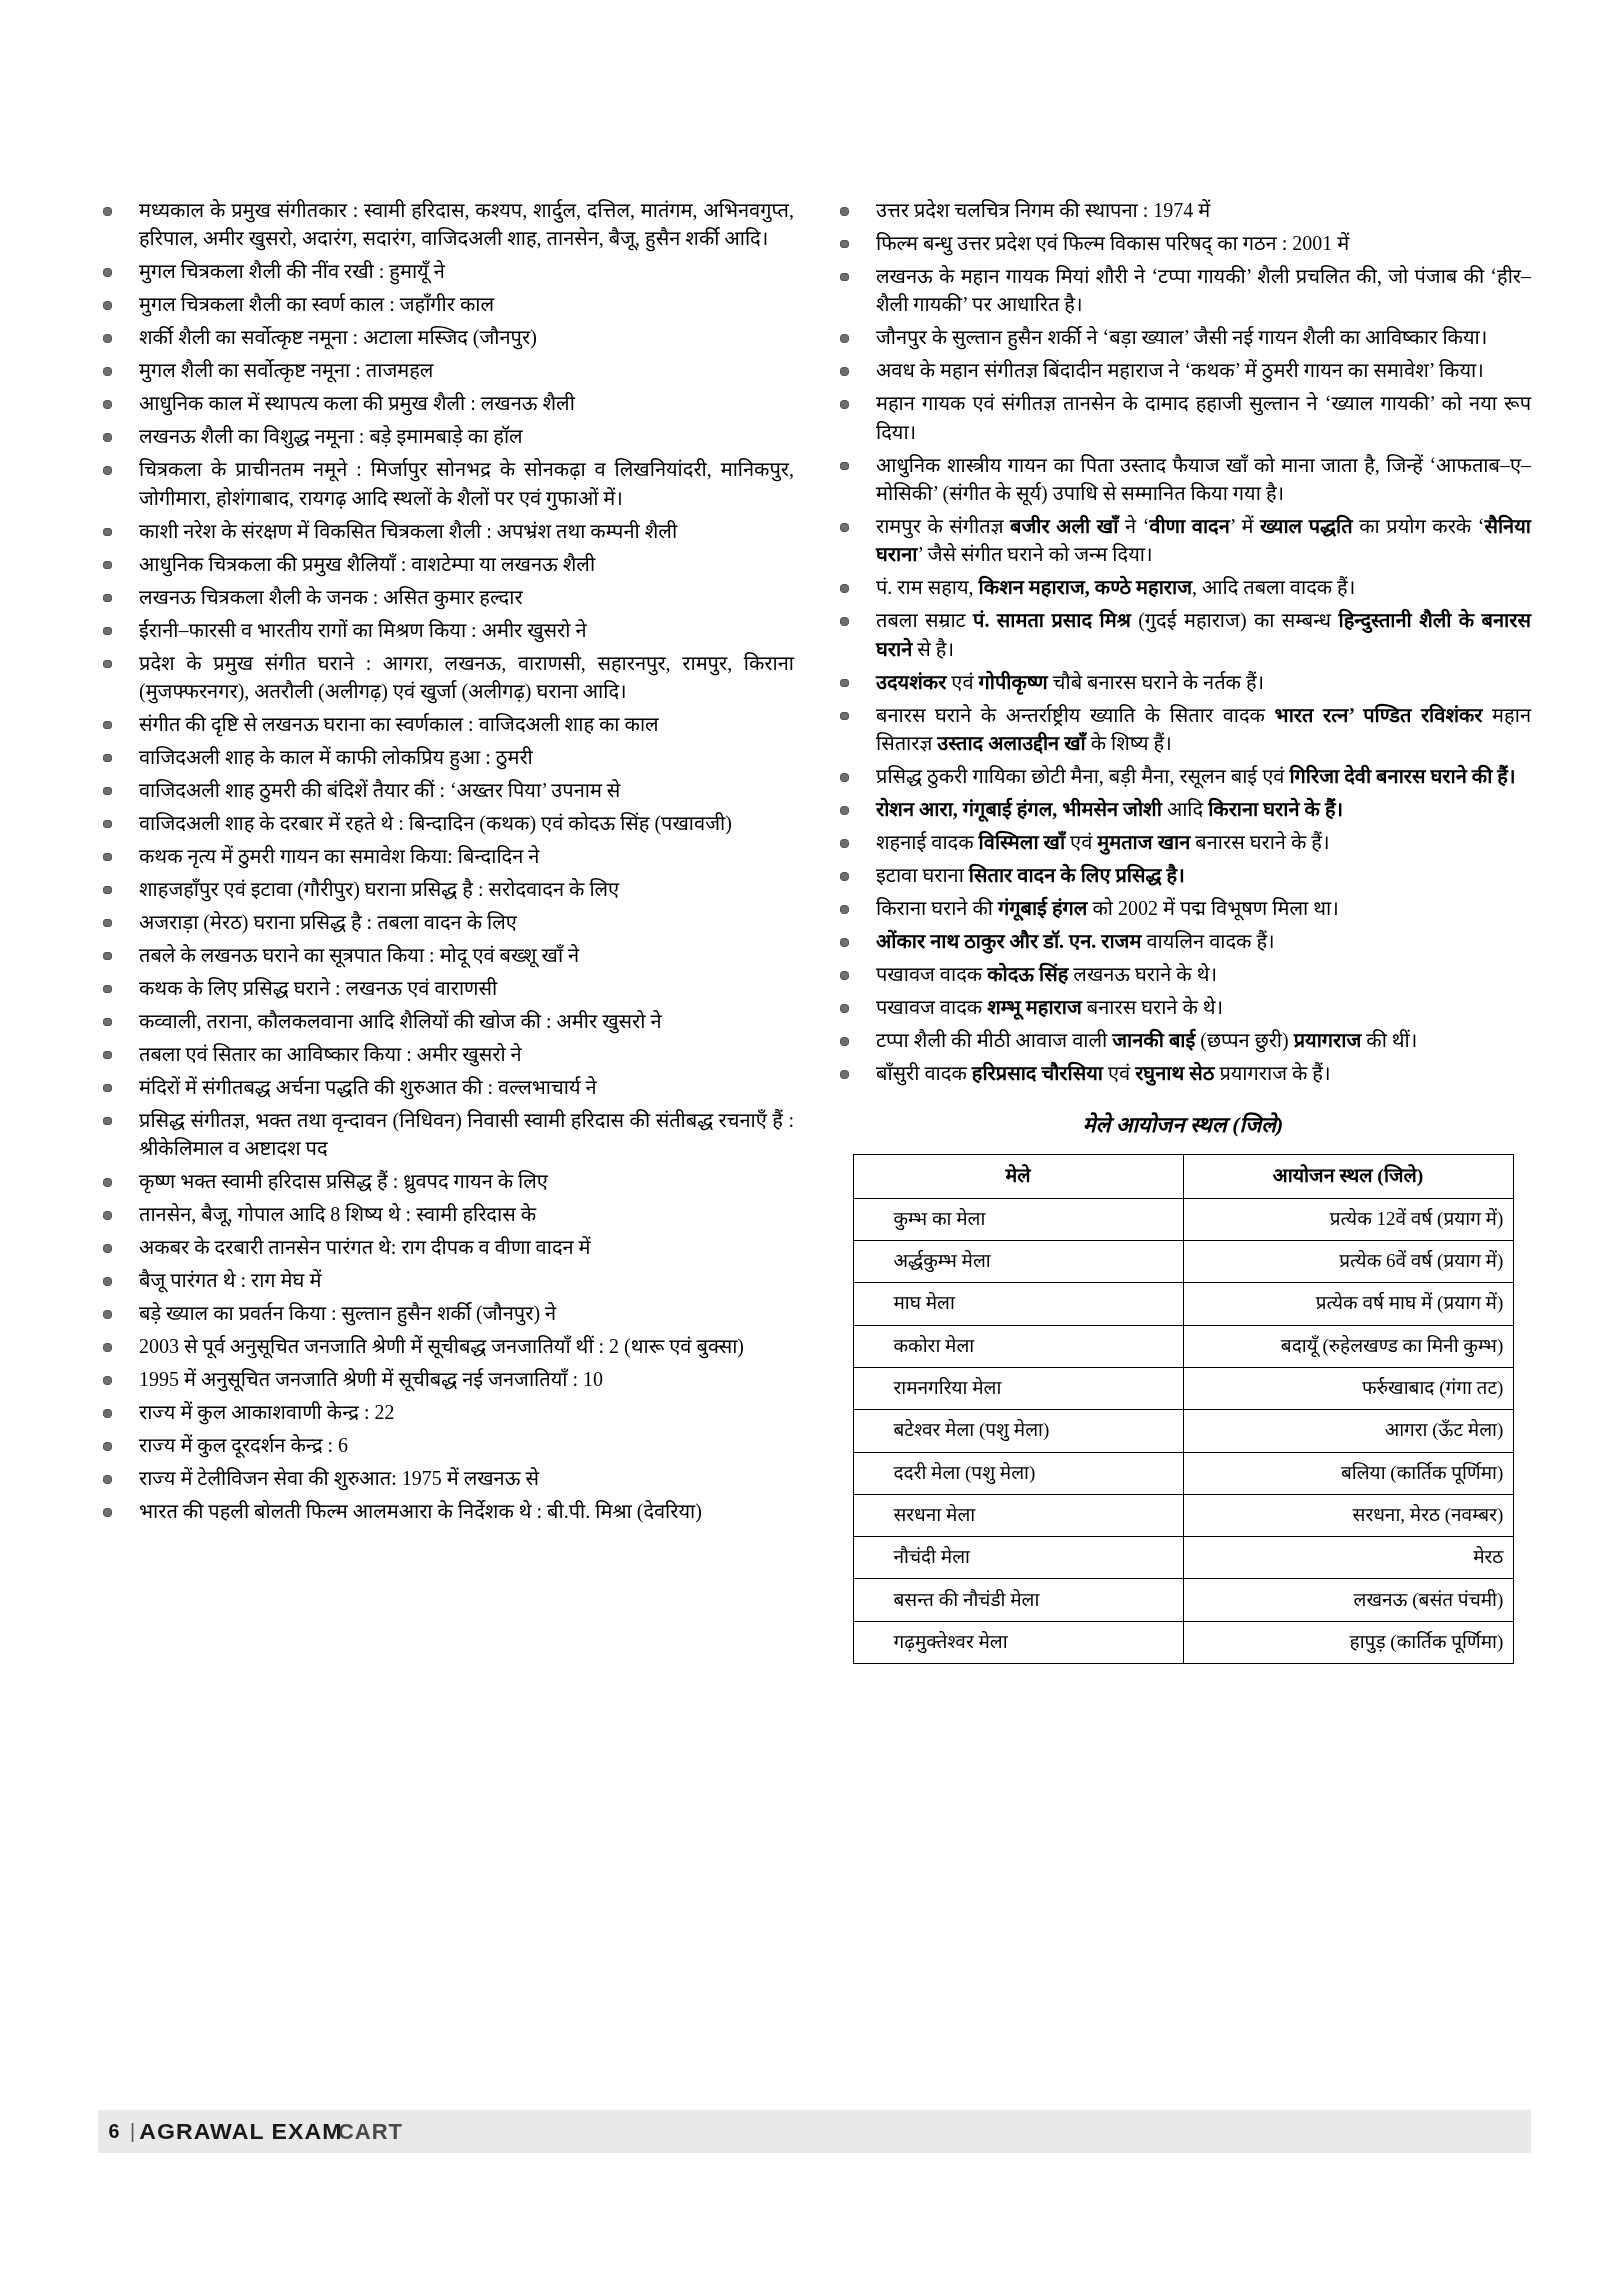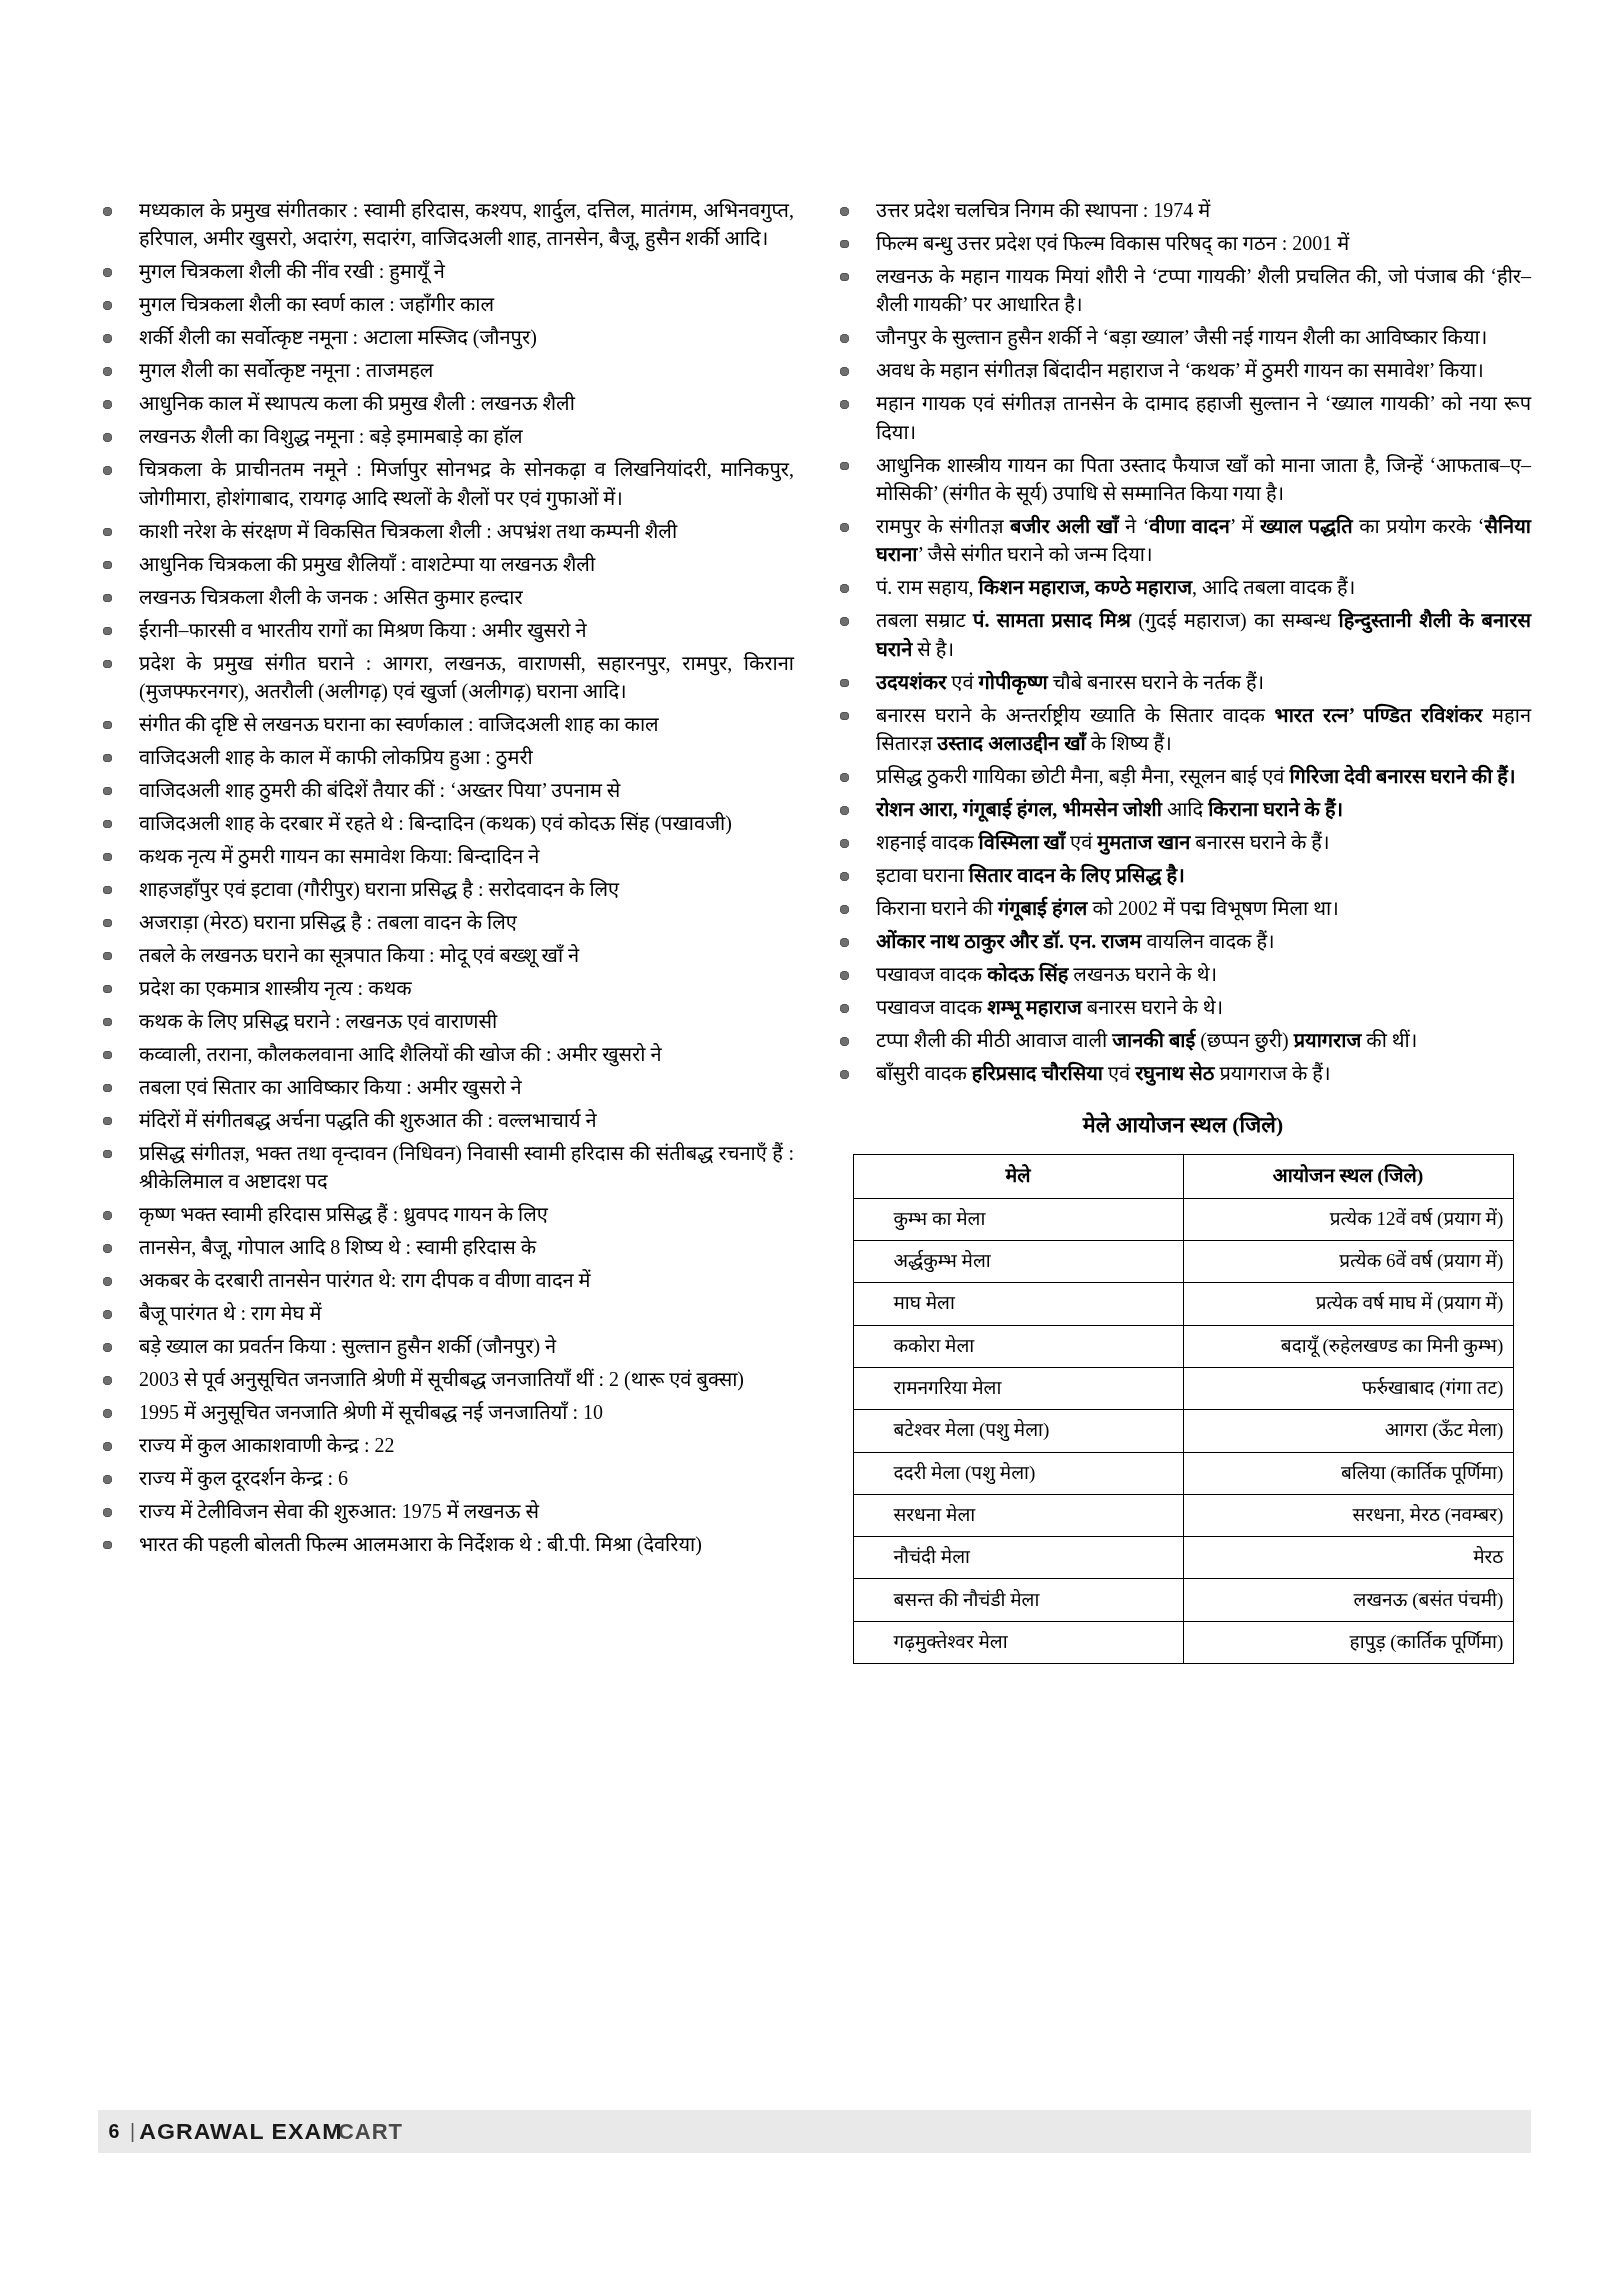--- a/index.html
+++ b/index.html
@@ -63,20 +63,21 @@
   
   .table-wrap {
     margin-top: 22px;
   }
   .table-title {
     text-align: center;
     font-size: 21.6px;
     font-weight: bold;
     margin-bottom: 10.5px;
     letter-spacing: 0.1px;
+    font-style: italic;
   }
   table.mela {
     border-collapse: collapse;
     width: 661px;
     margin: 16px auto;
     table-layout: fixed;
   }
   table.mela th, table.mela td {
     border: 1.3px solid #000000;
     font-size: 19px;
@@ -159,21 +160,20 @@
         <li>ईरानी–फारसी व भारतीय रागों का मिश्रण किया : अमीर खुसरो ने</li>
         <li>प्रदेश के प्रमुख संगीत घराने : आगरा, लखनऊ, वाराणसी, सहारनपुर, रामपुर, किराना (मुजफ्फरनगर), अतरौली (अलीगढ़) एवं खुर्जा (अलीगढ़) घराना आदि।</li>
         <li>संगीत की दृष्टि से लखनऊ घराना का स्वर्णकाल : वाजिदअली शाह का काल</li>
         <li>वाजिदअली शाह के काल में काफी लोकप्रिय हुआ : ठुमरी</li>
         <li>वाजिदअली शाह ठुमरी की बंदिशें तैयार कीं : ‘अख्तर पिया’ उपनाम से</li>
         <li>वाजिदअली शाह के दरबार में रहते थे : बिन्दादिन (कथक) एवं कोदऊ सिंह (पखावजी)</li>
         <li>कथक नृत्य में ठुमरी गायन का समावेश किया: बिन्दादिन ने</li>
         <li>शाहजहाँपुर एवं इटावा (गौरीपुर) घराना प्रसिद्ध है : सरोदवादन के लिए</li>
         <li>अजराड़ा (मेरठ) घराना प्रसिद्ध है : तबला वादन के लिए</li>
         <li>तबले के लखनऊ घराने का सूत्रपात किया : मोदू एवं बख्शू खाँ ने</li>
-        <li>प्रदेश का एकमात्र शास्त्रीय नृत्य : कथक</li>
         <li>कथक के लिए प्रसिद्ध घराने : लखनऊ एवं वाराणसी</li>
         <li>कव्वाली, तराना, कौलकलवाना आदि शैलियों की खोज की : अमीर खुसरो ने</li>
         <li>तबला एवं सितार का आविष्कार किया : अमीर खुसरो ने</li>
         <li>मंदिरों में संगीतबद्ध अर्चना पद्धति की शुरुआत की : वल्लभाचार्य ने</li>
         <li>प्रसिद्ध संगीतज्ञ, भक्त तथा वृन्दावन (निधिवन) निवासी स्वामी हरिदास की संतीबद्ध रचनाएँ हैं : श्रीकेलिमाल व अष्टादश पद</li>
         <li>कृष्ण भक्त स्वामी हरिदास प्रसिद्ध हैं : ध्रुवपद गायन के लिए</li>
         <li>तानसेन, बैजू, गोपाल आदि 8 शिष्य थे : स्वामी हरिदास के</li>
         <li>अकबर के दरबारी तानसेन पारंगत थे: राग दीपक व वीणा वादन में</li>
         <li>बैजू पारंगत थे : राग मेघ में</li>
         <li>बड़े ख्याल का प्रवर्तन किया : सुल्तान हुसैन शर्की (जौनपुर) ने</li>

